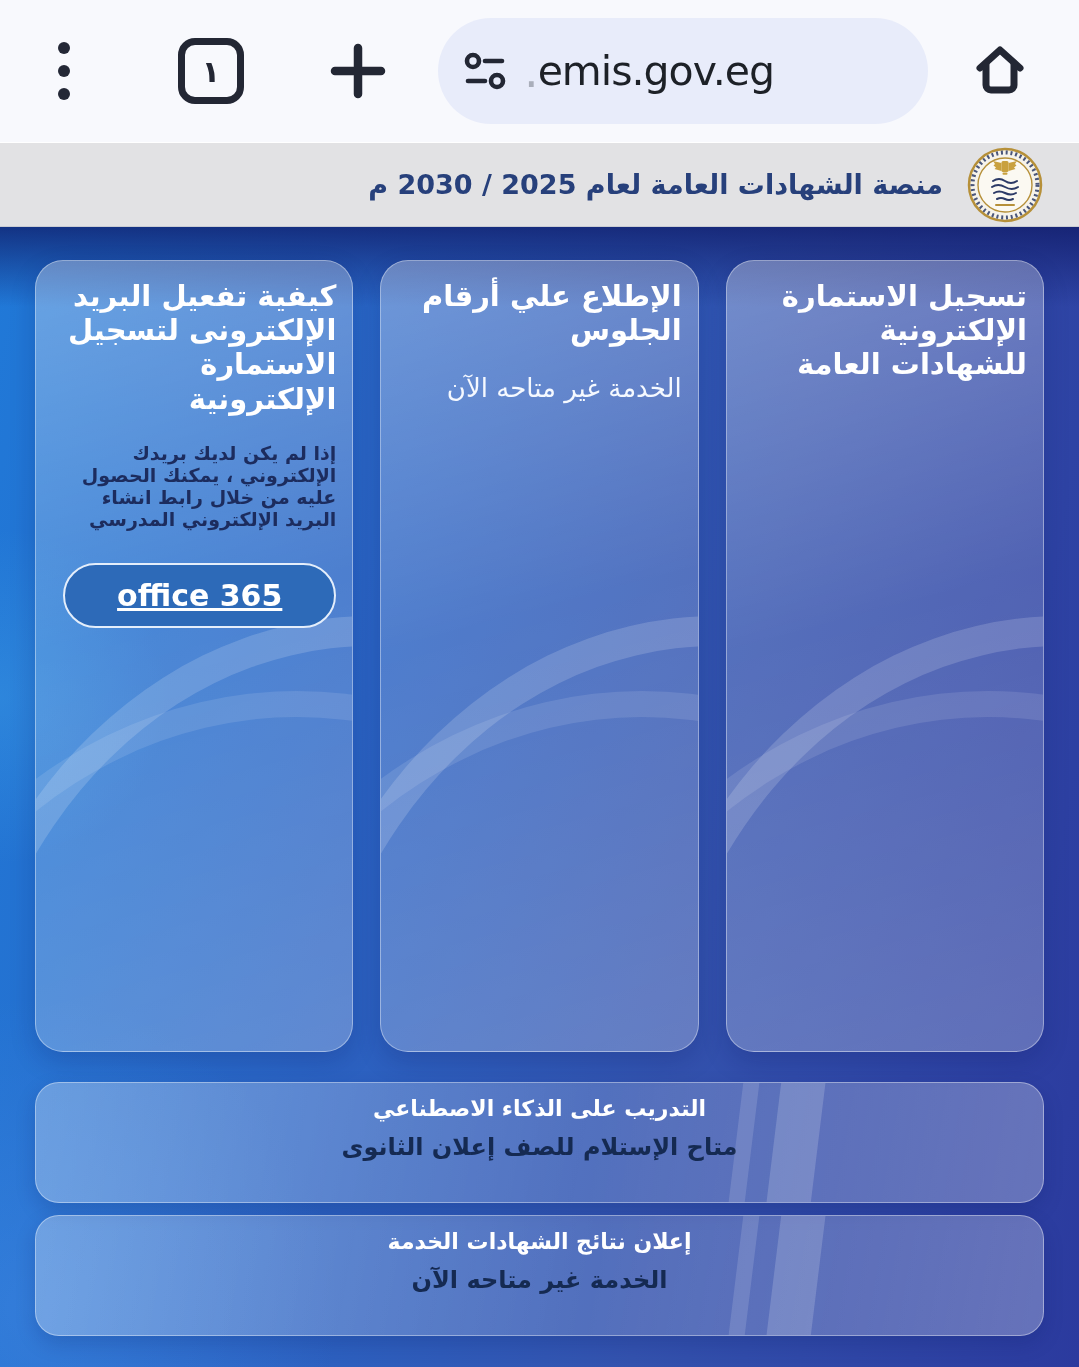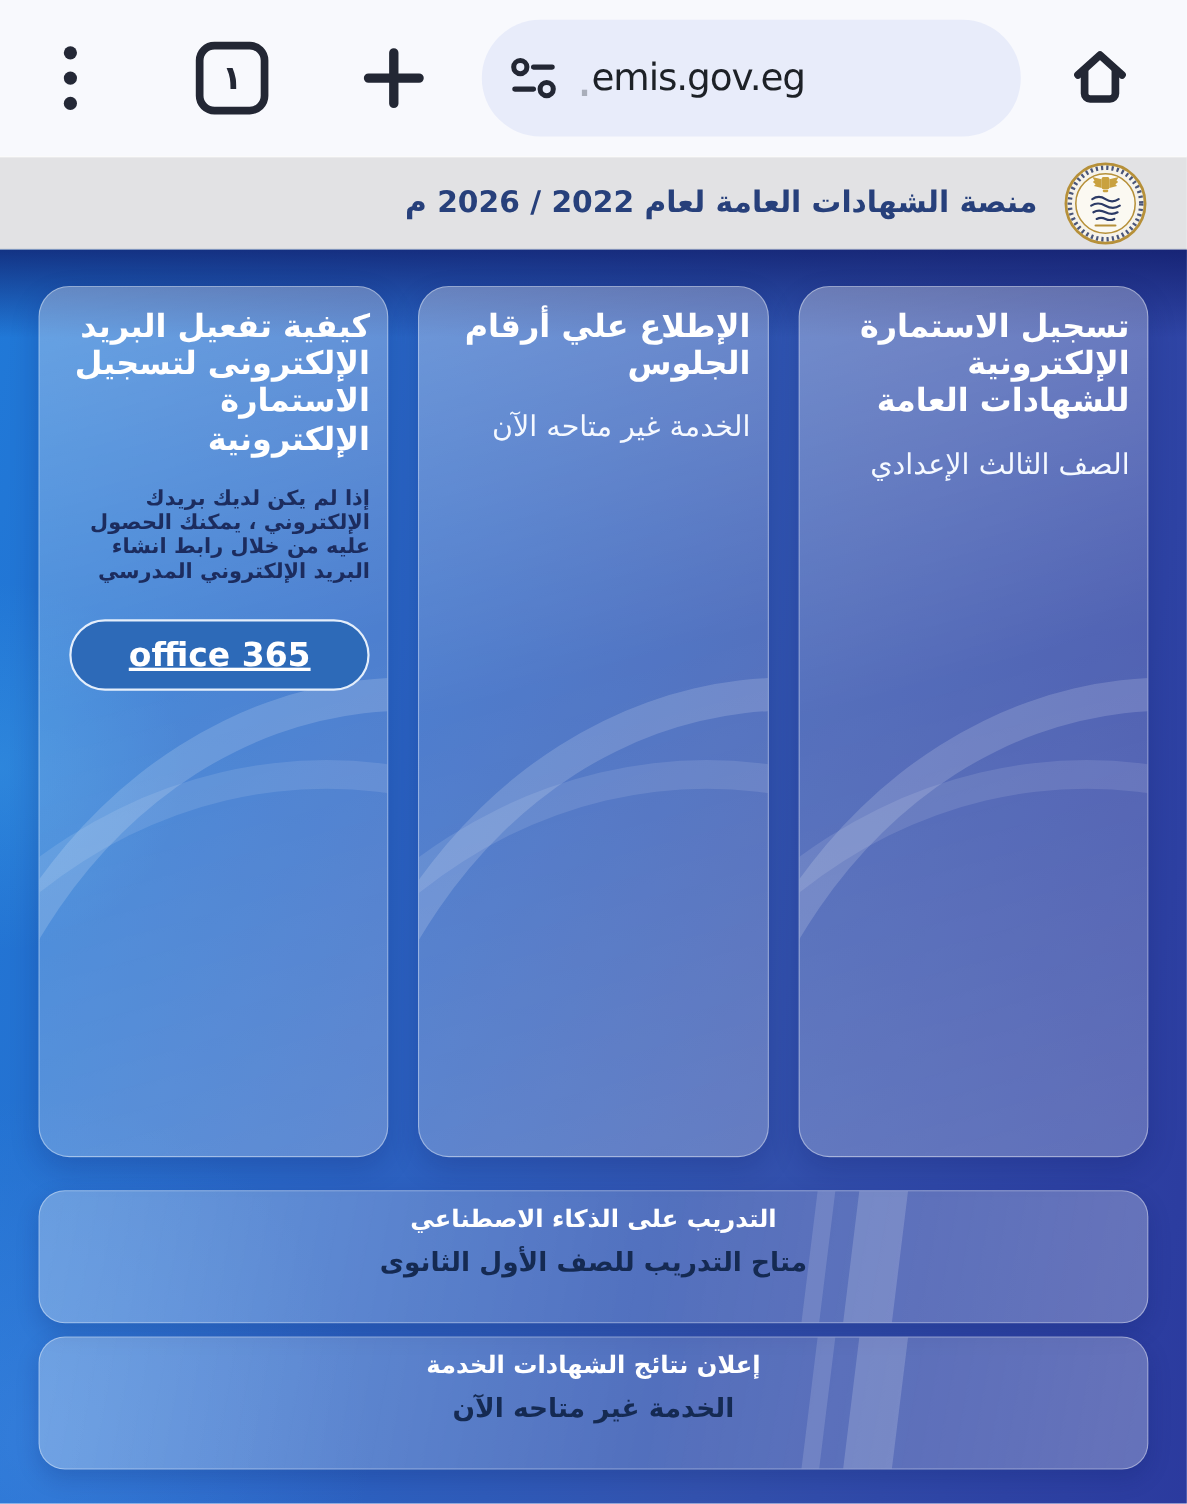--- a/index.html
+++ b/index.html
@@ -20,21 +20,21 @@
     display:flex;align-items:center;justify-content:center;
     font-size:30px;font-weight:bold;color:#232734;cursor:pointer;
   }
   .new-tab{margin-left:84px;display:flex;cursor:pointer;}
   .url-pill{
     margin-left:50px;width:442px;height:106px;background:#e8ecfa;border-radius:53px;
     display:flex;align-items:center;padding:0 24px;cursor:pointer;white-space:nowrap;overflow:hidden;
   }
   .tune-icon{flex:0 0 auto;margin-right:16px;display:flex;}
   .url-faded{font-size:46px;color:#a9aeba;letter-spacing:-1px;}
-  .url-text{font-size:34px;color:#1d2127;letter-spacing:-1px;text-align:right;}
+  .url-text{font-size:41px;color:#1d2127;letter-spacing:-1px;text-align:right;}
   .home-btn{margin-left:42px;display:flex;cursor:pointer;}
 
   
   .site-header{
     height:83px;background:#e2e2e4;border-top:1px solid #ffffff;border-bottom:1px solid #c9ccd3;
     display:flex;align-items:center;justify-content:flex-end;gap:24px;padding-right:36px;
   }
   .header-title{direction:rtl;color:#27407b;font-weight:bold;font-size:27px;}
   .ministry-logo{width:76px;height:76px;flex:0 0 auto;}
 
@@ -124,21 +124,21 @@
 
   <div class="home-btn">
     <svg width="60" height="60" viewBox="0 0 60 60">
       <path d="M10 27 L30 9 L50 27" stroke="#232734" stroke-width="7" fill="none" stroke-linecap="round" stroke-linejoin="round"></path>
       <path d="M16 23 V44 a5 5 0 0 0 5 5 H39 a5 5 0 0 0 5 -5 V23" stroke="#232734" stroke-width="7" fill="none" stroke-linecap="round" stroke-linejoin="round"></path>
     </svg>
   </div>
 </div>
 
 <div class="site-header">
-  <div class="header-title">منصة الشهادات العامة لعام 2022 / 2026 م</div>
+  <div class="header-title">منصة الشهادات العامة لعام 2025 / 2030 م</div>
   <div class="ministry-logo">
     <svg width="76" height="76" viewBox="0 0 76 76">
       <circle cx="38" cy="38" r="36" fill="#f6f3ea" stroke="#b69039" stroke-width="2.5"></circle>
       <circle cx="38" cy="38" r="32.5" fill="none" stroke="#2c3a66" stroke-width="4" stroke-dasharray="2 2.8" opacity="0.85"></circle>
       <circle cx="38" cy="38" r="27" fill="#fbf9f2" stroke="#b69039" stroke-width="1.4"></circle>
 
       <g fill="#c9a13f">
         <rect x="34.5" y="14" width="7" height="11" rx="1.5"></rect>
         <path d="M34.5 16 L26 14 L28 17 L26.5 18.5 L29 20.5 L27.5 22 L34.5 24 Z"></path>
         <path d="M41.5 16 L50 14 L48 17 L49.5 18.5 L47 20.5 L48.5 22 L41.5 24 Z"></path>
@@ -157,21 +157,20 @@
 </div>
 
 <div class="main">
 
   <div class="cards">
 
     <div class="card">
       <span class="ring r1"></span>
       <span class="ring r2"></span>
       <div class="txt card-title">تسجيل الاستمارة الإلكترونية للشهادات العامة</div>
-      <div class="txt card-sub">الصف الثالث الإعدادي</div>
     </div>
 
     <div class="card">
       <span class="ring r1"></span>
       <span class="ring r2"></span>
       <div class="txt card-title">الإطلاع علي أرقام الجلوس</div>
       <div class="txt card-sub">الخدمة غير متاحه الآن</div>
     </div>
 
     <div class="card">
@@ -181,21 +180,21 @@
       <div class="txt card-body">إذا لم يكن لديك بريدك الإلكتروني ، يمكنك الحصول عليه من خلال رابط انشاء البريد الإلكتروني المدرسي</div>
       <div class="office-btn">office 365</div>
     </div>
 
   </div>
 
   <div class="banner b1">
     <span class="streak s1"></span>
     <span class="streak s2"></span>
     <div class="banner-title">التدريب على الذكاء الاصطناعي</div>
-    <div class="banner-sub">متاح التدريب للصف الأول الثانوى</div>
+    <div class="banner-sub">متاح الإستلام للصف إعلان الثانوى</div>
   </div>
 
   <div class="banner b2">
     <span class="streak s1"></span>
     <span class="streak s2"></span>
     <div class="banner-title">إعلان نتائج الشهادات الخدمة</div>
     <div class="banner-sub">الخدمة غير متاحه الآن</div>
   </div>
 
 </div>

